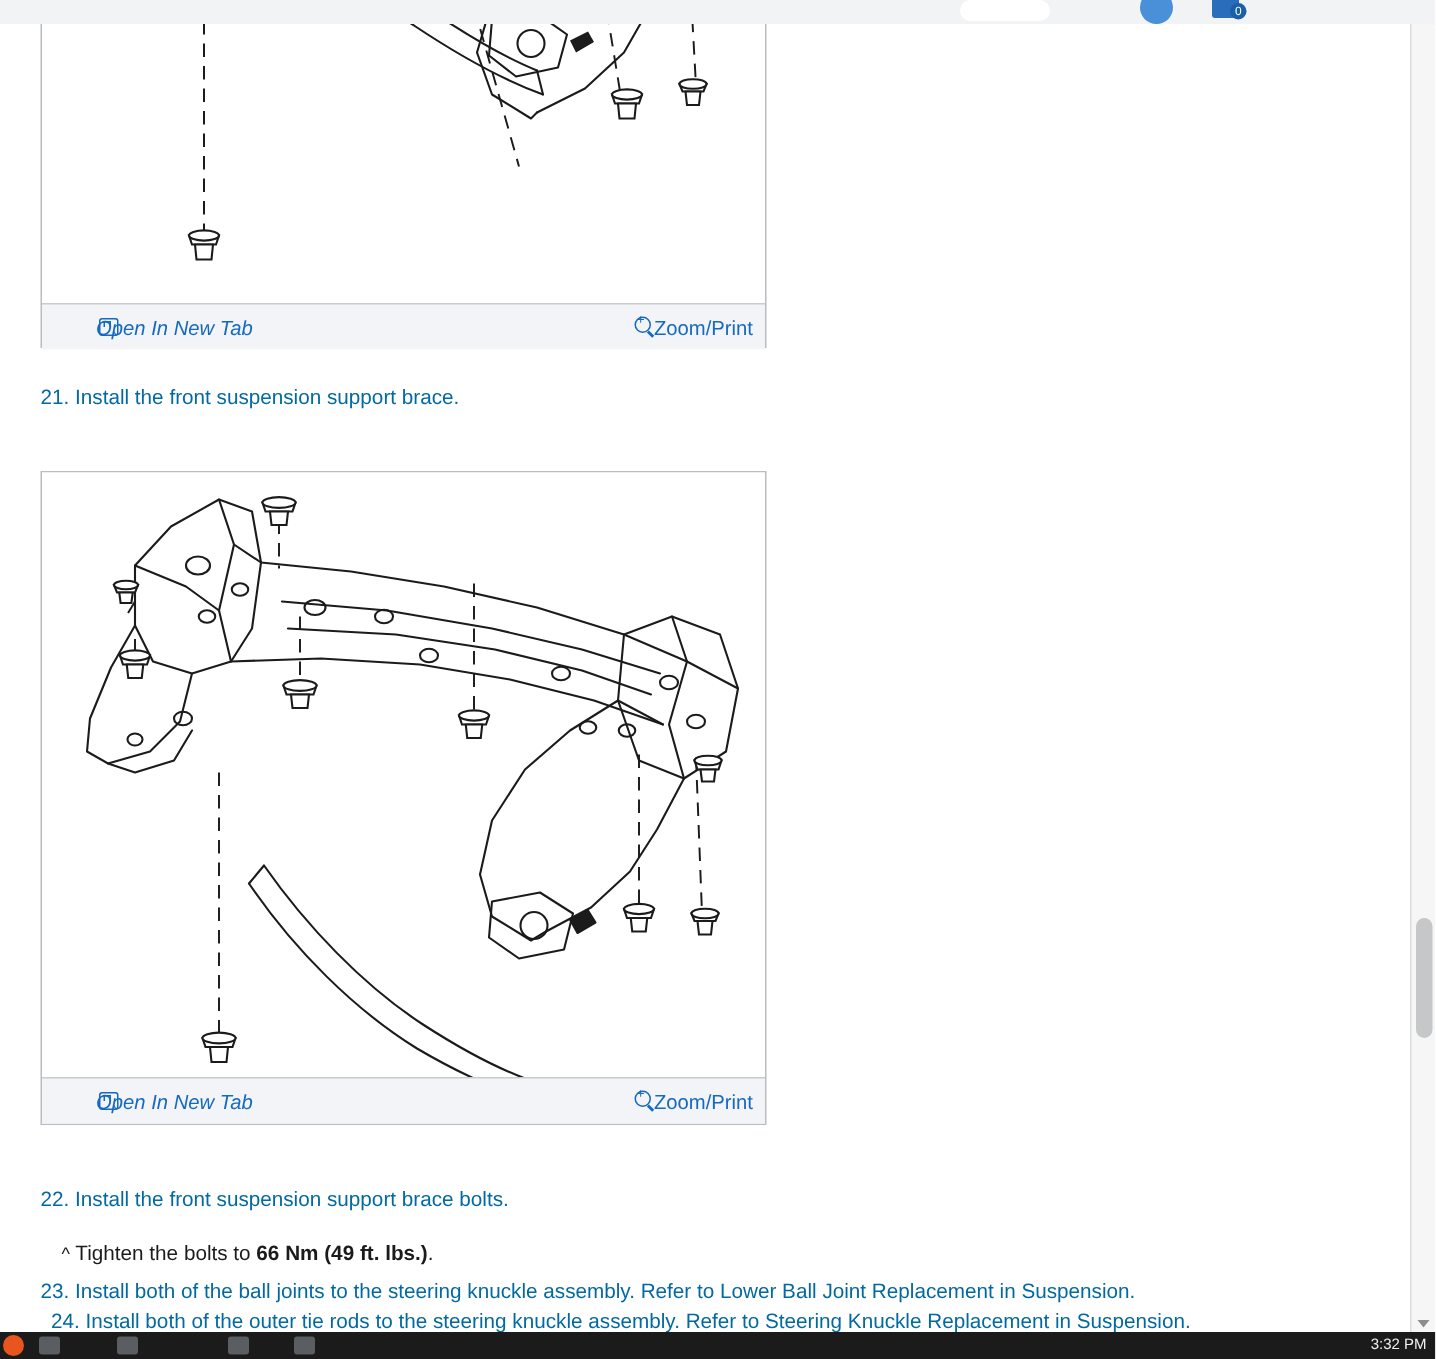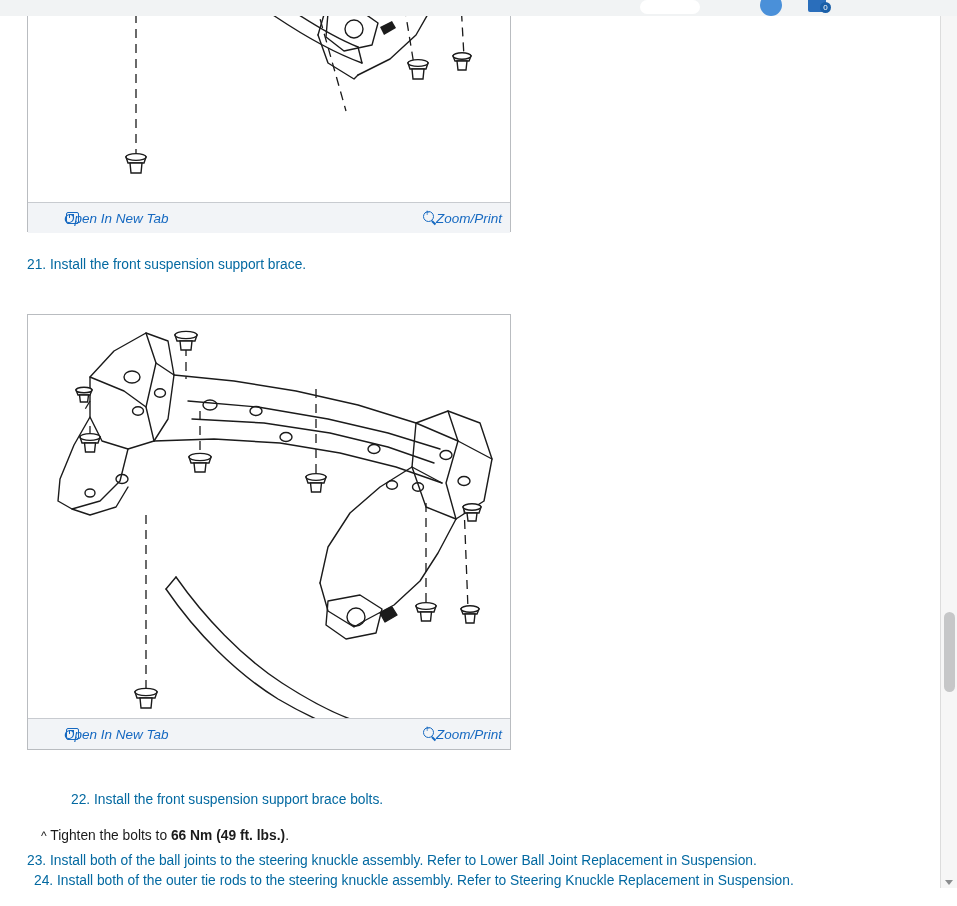--- a/index.html
+++ b/index.html
@@ -98,21 +98,21 @@
   .fig-link {
     position: absolute;
     color: #1669c1;
     font-size: 13.5px;
     line-height: 31px;
     text-decoration: none;
     cursor: pointer;
     white-space: nowrap;
   }
   .fig-link.left { left: 36px; font-style: italic; }
-  .fig-link.right { right: 8px; font-style: italic; }
+  .fig-link.right { right: 8px; }
 
   .icon-newtab {
     position: absolute;
     left: 38px; top: 9px;
     width: 13px; height: 12px;
     border: 1.6px solid #1669c1;
     border-radius: 2px;
     box-sizing: border-box;
   }
   .icon-newtab::after {
@@ -450,21 +450,21 @@
           </svg>
           <div class="fig-bar">
             <span class="icon-newtab"></span>
             <a class="fig-link left">Open In New Tab</a>
             <span class="icon-zoom"></span>
             <a class="fig-link right">Zoom/Print</a>
           </div>
         </div>
       </div>
 
-      <div class="step" style="left:27px; top:774px;margin-left:44px;">
+      <div class="step" style="left:27px; top:774px;">
         <span class="num">22.</span>
         <span>Install the front suspension support brace bolts.</span>
       </div>
       <div class="substep" style="left:41px; top:794px;">
         <span class="caret">^</span>
         <span>Tighten the bolts to </span><b>66 Nm (49 ft. lbs.)</b><span>.</span>
       </div>
 
       <div class="step" style="left:27px; top:835px;text-align:right;">
         <span class="num">23.</span>
@@ -476,14 +476,22 @@
       </div>
 
     </div>
   </div>
 
   <div class="scrollbar">
     <div class="scroll-thumb"></div>
     <div class="scroll-arrow-dn"></div>
   </div>
 
+  <div class="taskbar">
+    <div class="tb-start"></div>
+    <div class="tb-item" style="left:26px;"></div>
+    <div class="tb-item" style="left:78px;"></div>
+    <div class="tb-item" style="left:152px;"></div>
+    <div class="tb-item" style="left:196px;"></div>
+    <div class="tb-clock">3:32 PM</div>
+  </div>
 
 </div>
 
 </body></html>

